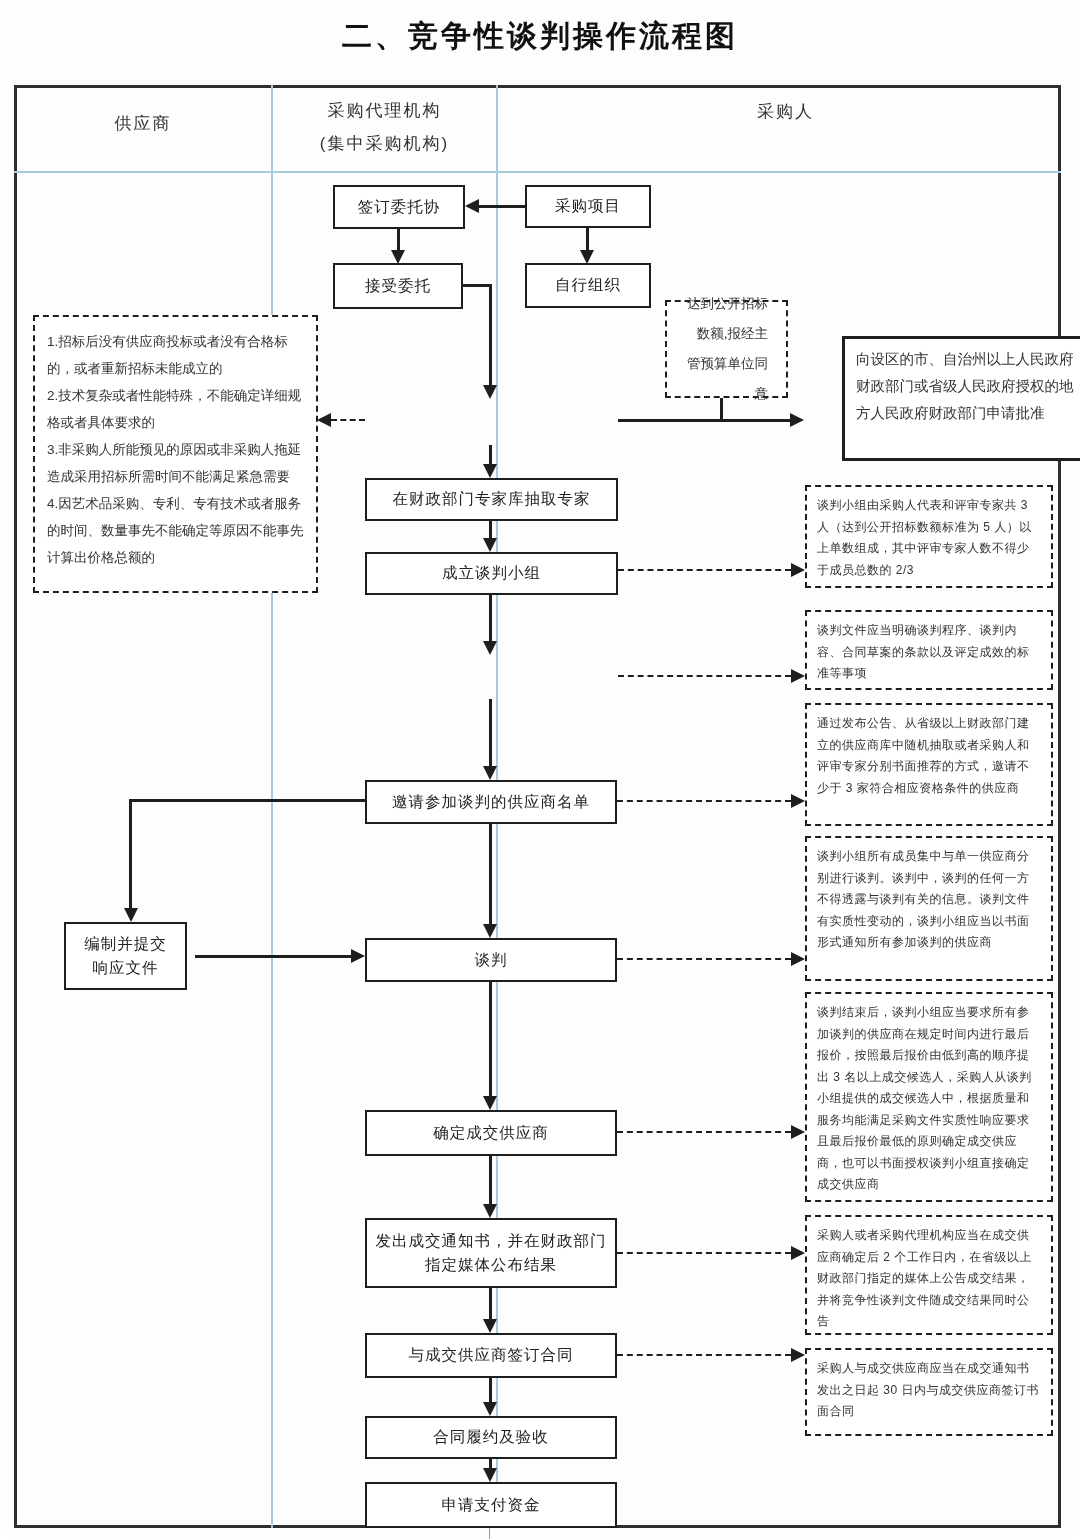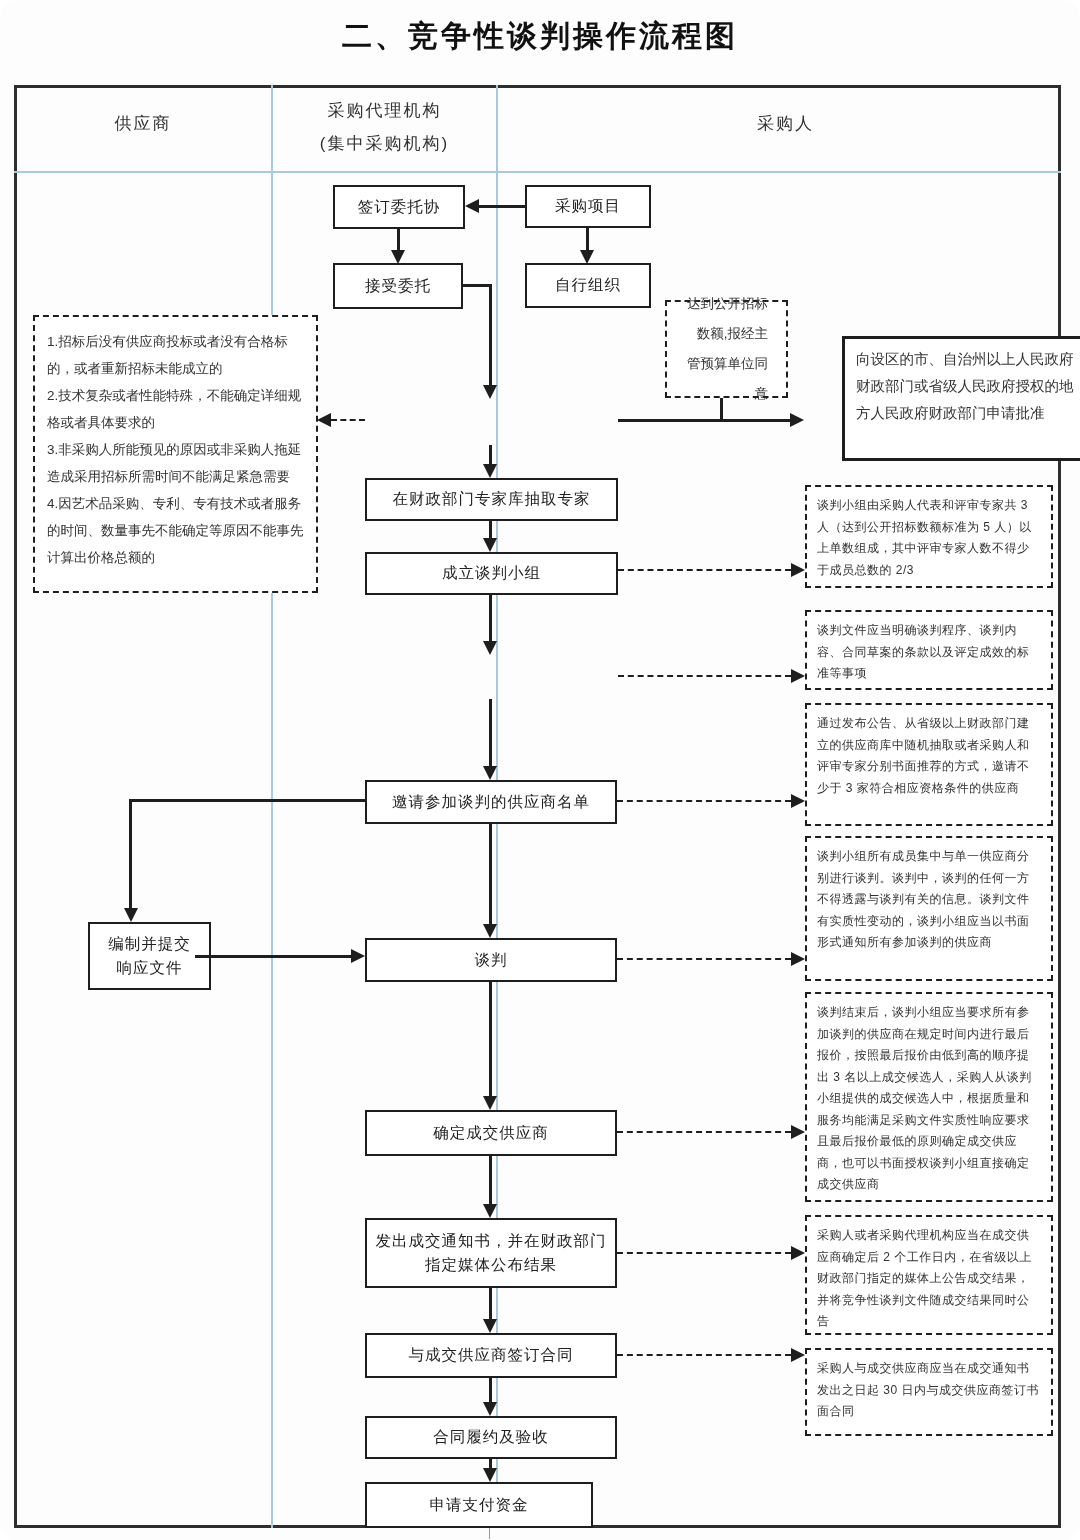--- a/index.html
+++ b/index.html
@@ -34,36 +34,36 @@
   <div id="title" class="abs">二、竞争性谈判操作流程图</div>
 
   <div id="frame" class="abs"></div>
   <div class="abs grid" style="left:271px;top:85px;width:2px;height:1443px;"></div>
   <div class="abs grid" style="left:496px;top:85px;width:2px;height:1443px;"></div>
   <div class="abs grid" style="left:14px;top:171px;width:1047px;height:2px;"></div>
 
   <div class="abs lane-label" style="left:14px;top:112px;width:258px;">供应商</div>
   <div class="abs lane-label" style="left:272px;top:99px;width:225px;">采购代理机构</div>
   <div class="abs lane-label" style="left:272px;top:132px;width:225px;">(集中采购机构)</div>
-  <div class="abs lane-label" style="left:498px;top:112px;width:560px;padding-left:15px;">采购人</div>
+  <div class="abs lane-label" style="left:498px;top:100px;width:560px;padding-left:15px;">采购人</div>
 
   <div class="abs box" style="left:333px;top:185px;width:132px;height:44px;">签订委托协</div>
   <div class="abs box" style="left:525px;top:185px;width:126px;height:43px;">采购项目</div>
   <div class="abs box" style="left:333px;top:263px;width:130px;height:46px;">接受委托</div>
   <div class="abs box" style="left:525px;top:263px;width:126px;height:45px;">自行组织</div>
   <div class="abs box" style="left:365px;top:478px;width:253px;height:43px;">在财政部门专家库抽取专家</div>
   <div class="abs box" style="left:365px;top:552px;width:253px;height:43px;">成立谈判小组</div>
   <div class="abs box" style="left:365px;top:780px;width:252px;height:44px;">邀请参加谈判的供应商名单</div>
   <div class="abs box" style="left:365px;top:938px;width:252px;height:44px;">谈判</div>
   <div class="abs box" style="left:365px;top:1110px;width:252px;height:46px;">确定成交供应商</div>
   <div class="abs box" style="left:365px;top:1218px;width:252px;height:70px;">发出成交通知书，并在财政部门指定媒体公布结果</div>
   <div class="abs box" style="left:365px;top:1333px;width:252px;height:45px;">与成交供应商签订合同</div>
   <div class="abs box" style="left:365px;top:1416px;width:252px;height:43px;">合同履约及验收</div>
-  <div class="abs box" style="left:365px;top:1482px;width:228px;height:46px;">申请支付资金</div>
-  <div class="abs box" style="left:88px;top:922px;width:123px;height:68px;padding:2px 18px;">编制并提交响应文件</div>
+  <div class="abs box" style="left:365px;top:1482px;width:252px;height:46px;">申请支付资金</div>
+  <div class="abs box" style="left:64px;top:922px;width:123px;height:68px;padding:2px 18px;">编制并提交响应文件</div>
 
   <div class="abs dashed reasons" style="left:33px;top:315px;width:285px;height:278px;">
     <div>1.招标后没有供应商投标或者没有合格标的，或者重新招标未能成立的</div>
     <div>2.技术复杂或者性能特殊，不能确定详细规格或者具体要求的</div>
     <div>3.非采购人所能预见的原因或非采购人拖延造成采用招标所需时间不能满足紧急需要</div>
     <div>4.因艺术品采购、专利、专有技术或者服务的时间、数量事先不能确定等原因不能事先计算出价格总额的</div>
   </div>
   <div class="abs dashed" style="left:665px;top:300px;width:123px;height:98px;display:flex;align-items:center;padding:2px 18px;font-size:13.5px;line-height:30px;text-align:right;color:#333;">达到公开招标数额,报经主管预算单位同意</div>
   <div class="abs" style="left:842px;top:336px;width:249px;height:125px;border:3px solid #1e1e1e;background:#fff;padding:7px 11px;font-size:14.5px;line-height:27px;color:#333;text-align:left;">向设区的市、自治州以上人民政府财政部门或省级人民政府授权的地方人民政府财政部门申请批准</div>
 

